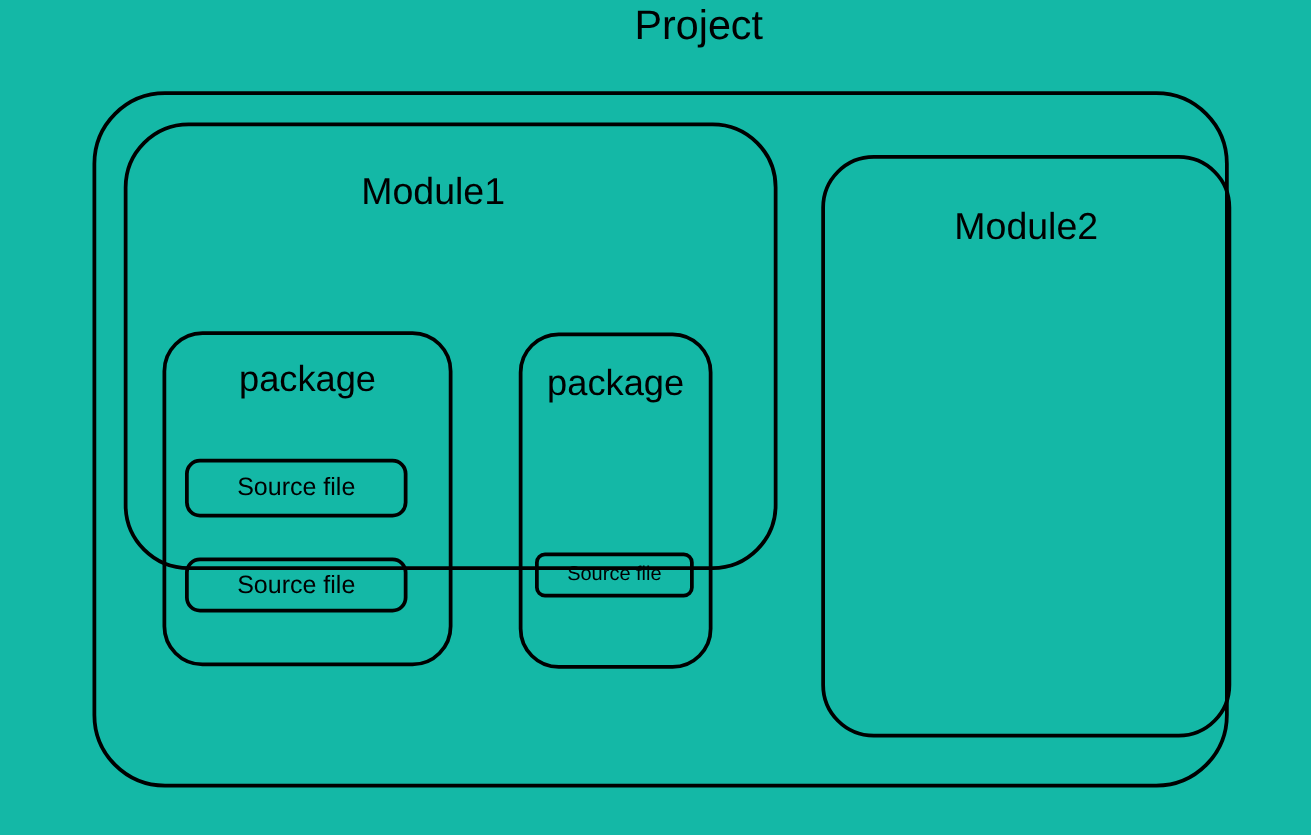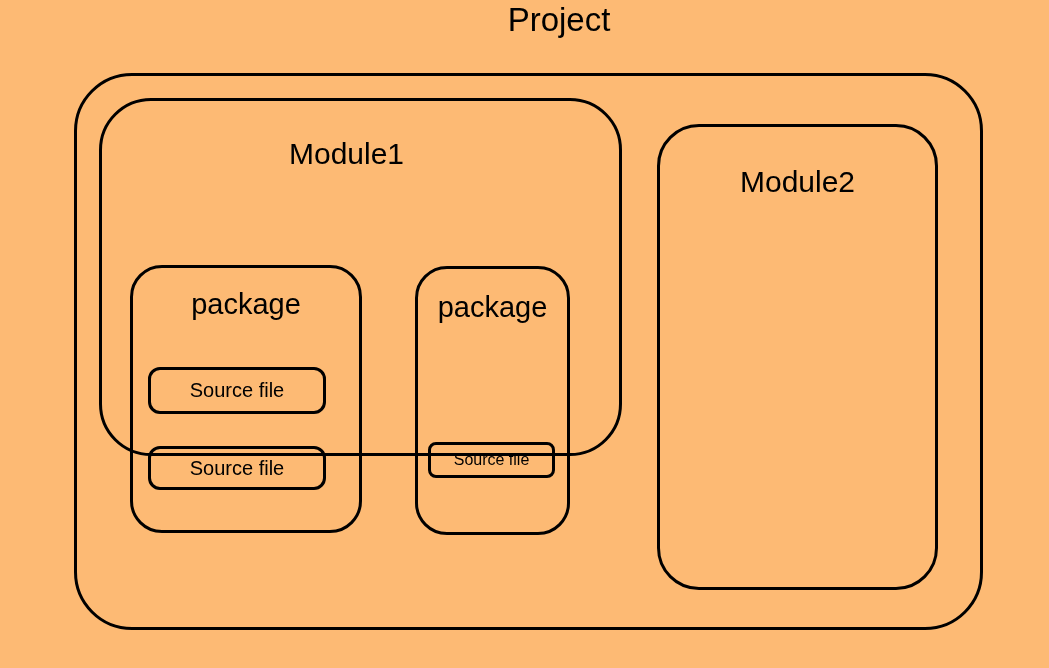--- a/index.html
+++ b/index.html
@@ -4,21 +4,21 @@
 <style>
   html, body {
     margin: 0;
     padding: 0;
     background: #ffffff;
   }
   .canvas {
     position: relative;
     width: 1049px;
     height: 668px;
-    background: #fdba74;
+    background: #14b8a6;
     color: #000000;
     font-family: "Liberation Sans", "DejaVu Sans", sans-serif;
     overflow: hidden;
   }
   .box {
     position: absolute;
     box-sizing: border-box;
     border: 3px solid #000000;
     background: transparent;
   }
@@ -40,21 +40,21 @@
     text-align: center;
     line-height: 1.1;
     color: #000000;
     white-space: nowrap;
   }
   
   .project-box   { left: 74px;  top: 73px;  width: 909px; height: 557px; border-radius: 58px; }
   
   .module1-box   { left: 22px;  top: 22px;  width: 523px; height: 358px; border-radius: 52px; }
   .module1-label { top: 36px; font-size: 30px; transform: translateX(-14px); }
-  .module2-box   { left: 580px; top: 48px;  width: 281px; height: 466px; border-radius: 42px; }
+  .module2-box   { left: 580px; top: 48px;  width: 328px; height: 466px; border-radius: 42px; }
   .module2-label { top: 38px; font-size: 30px; }
   
   .package1-box  { left: 28px;  top: 164px; width: 232px; height: 268px; border-radius: 32px; }
   .package1-label{ top: 21px; font-size: 29px; }
   .package2-box  { left: 313px; top: 165px; width: 155px; height: 269px; border-radius: 32px; }
   .package2-label{ top: 23px; font-size: 29px; }
   
   .sourcefile {
     position: absolute;
     box-sizing: border-box;

